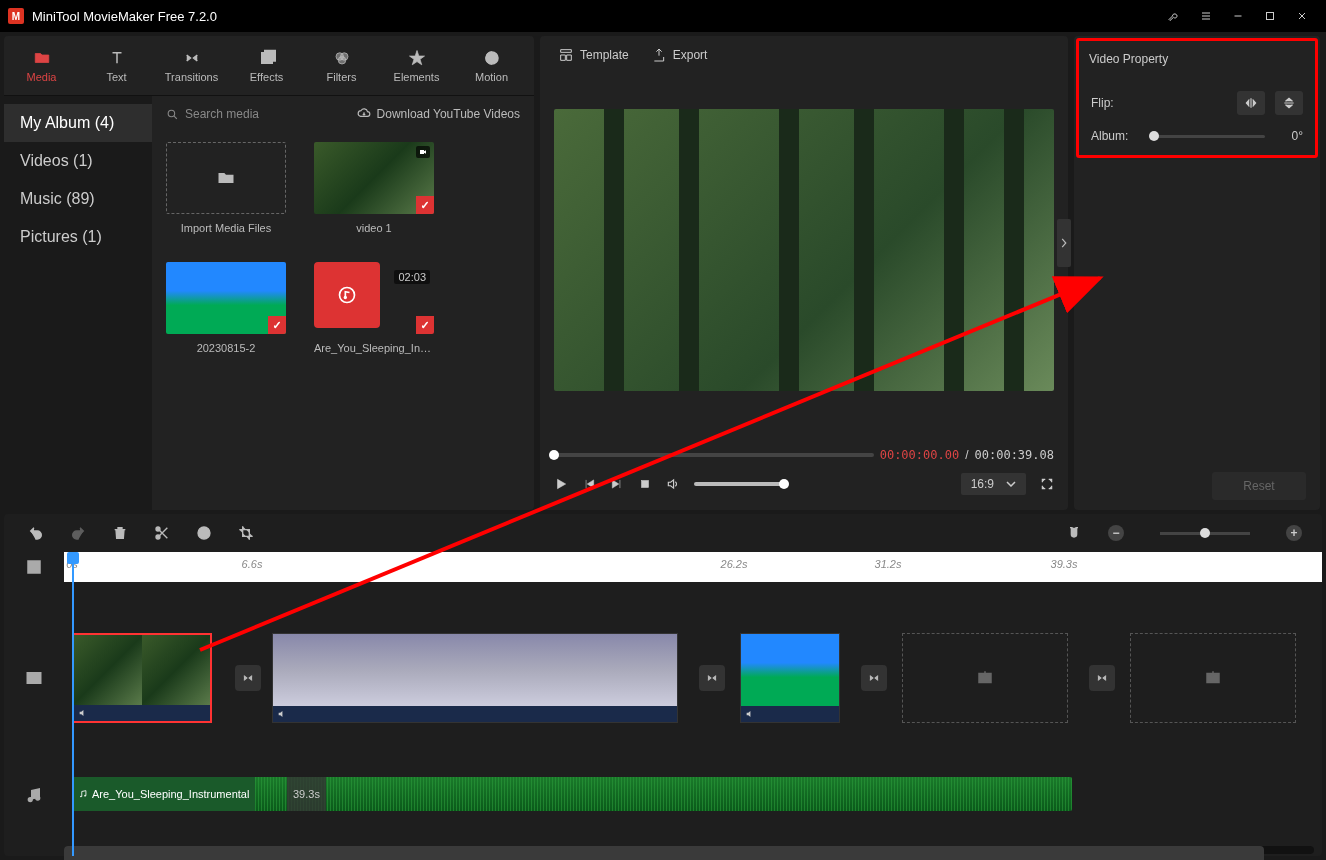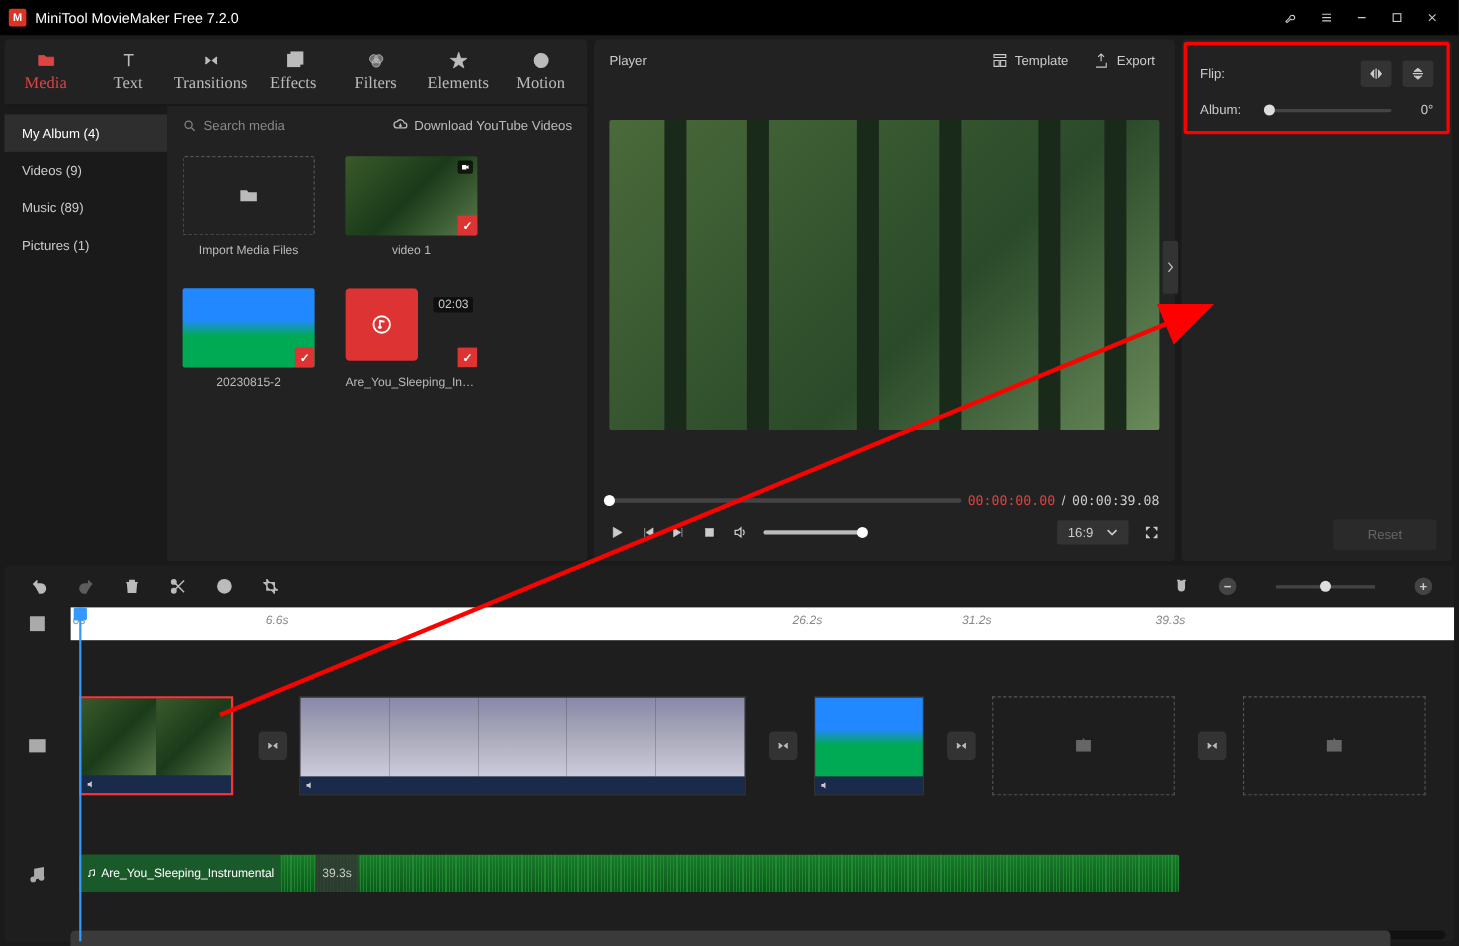--- a/index.html
+++ b/index.html
@@ -15,24 +15,24 @@
 
 
 .upper { height:478px; display:flex; gap:6px; padding:4px 6px 0 4px; }
 
 
 .media-panel { width:530px; background:#222; border-radius:4px; display:flex; flex-direction:column; }
 .media-tabs { height:60px; display:flex; border-bottom:1px solid #111; }
 .media-tab { flex:0 0 75px; display:flex; flex-direction:column; align-items:center; justify-content:center; gap:4px; cursor:pointer; color:#bbb; }
 .media-tab.active { color:#d44; }
 .media-tab svg { width:18px; height:18px; fill:currentColor; stroke:currentColor; }
-.media-tab span { font-size:15px;font-family:Liberation Serif, serif; }
+.media-tab span { font-size:11px; }
 .media-body { flex:1; display:flex; min-height:0; }
 .sidebar { width:148px; background:#1a1a1a; padding:8px 0; }
-.side-item { padding:10px 16px; cursor:pointer; font-size:12px; color:#ccc; }
+.side-item { padding:10px 16px; cursor:pointer; font-size:16px; color:#ccc; }
 .side-item.active { background:#2e2e2e; color:#fff; }
 .browser { flex:1; display:flex; flex-direction:column; min-width:0; }
 .browser-bar { height:36px; display:flex; align-items:center; gap:10px; padding:0 14px; font-size:12px; color:#888; }
 .browser-bar .search { display:flex; align-items:center; gap:6px; flex:1; }
 .browser-bar .dl { display:flex; align-items:center; gap:6px; cursor:pointer; color:#bbb; }
 .media-grid { flex:1; padding:10px 14px; display:flex; flex-wrap:wrap; gap:28px 28px; align-content:flex-start; overflow:auto; }
 .thumb-wrap { width:120px; display:flex; flex-direction:column; align-items:center; gap:8px; cursor:pointer; }
 .thumb { width:120px; height:72px; background:#333; border-radius:2px; position:relative; overflow:hidden; }
 .thumb.dashed { border:1px dashed #666; background:transparent; display:flex; align-items:center; justify-content:center; }
 .thumb svg { width:20px; height:20px; fill:#bbb; }
@@ -215,21 +215,21 @@
         <svg viewBox="0 0 24 24" fill="none" stroke-width="2">
             <circle cx="12" cy="12" r="8"></circle>
             <path d="M12 4a8 8 0 0 0 0 16"></path>
           </svg>
         <span>Motion</span>
       </div>
     </div>
     <div class="media-body">
       <div class="sidebar">
         <div class="side-item active">My Album (4)</div>
-        <div class="side-item">Videos (9)</div>
+        <div class="side-item">Videos (1)</div>
         <div class="side-item">Music (89)</div>
         <div class="side-item">Pictures (1)</div>
       </div>
       <div class="browser">
         <div class="browser-bar">
           <div class="search">
             <svg width="13" height="13" viewBox="0 0 24 24" fill="none" stroke="#888" stroke-width="2">
                 <circle cx="10" cy="10" r="6"></circle>
                 <path d="M20 20l-5-5"></path>
               </svg>
@@ -287,21 +287,20 @@
             </div>
             <div class="label">Are_You_Sleeping_Instrumental</div>
           </div>
         </div>
       </div>
     </div>
   </div>
 
   <div class="player-panel">
     <div class="player-head">
-      <div class="ptitle">Player</div>
       <div class="pbtn">
         <svg viewBox="0 0 24 24">
             <path d="M4 4h16v4H4zM4 12h7v8H4zM13 12h7v8h-7z"></path>
           </svg>
         <span>Template</span>
       </div>
       <div class="pbtn">
         <svg viewBox="0 0 24 24">
             <path d="M12 3v10m0-10l-4 4m4-4l4 4M5 21h14v-6"></path>
           </svg>
@@ -370,20 +369,21 @@
       <div class="btn">
           <svg viewBox="0 0 24 24" fill="none" stroke-width="2">
             <path d="M4 9V4h5M20 9V4h-5M4 15v5h5M20 15v5h-5"></path>
           </svg>
         </div>
     </div>
   </div>
 
   <div class="prop-panel">
     <div class="prop-hl">
+      <div class="prop-head">Video Property</div>
       <div class="prop-row">
         <div class="lbl">Flip:</div>
         <div style="flex:1"></div>
         <div class="flip-btn">
             <svg viewBox="0 0 24 24" fill="none" stroke-width="2">
               <path d="M9 6L4 12l5 6M15 6l5 6-5 6M12 4v16"></path>
             </svg>
           </div>
         <div class="flip-btn">
             <svg viewBox="0 0 24 24" fill="none" stroke-width="2">

